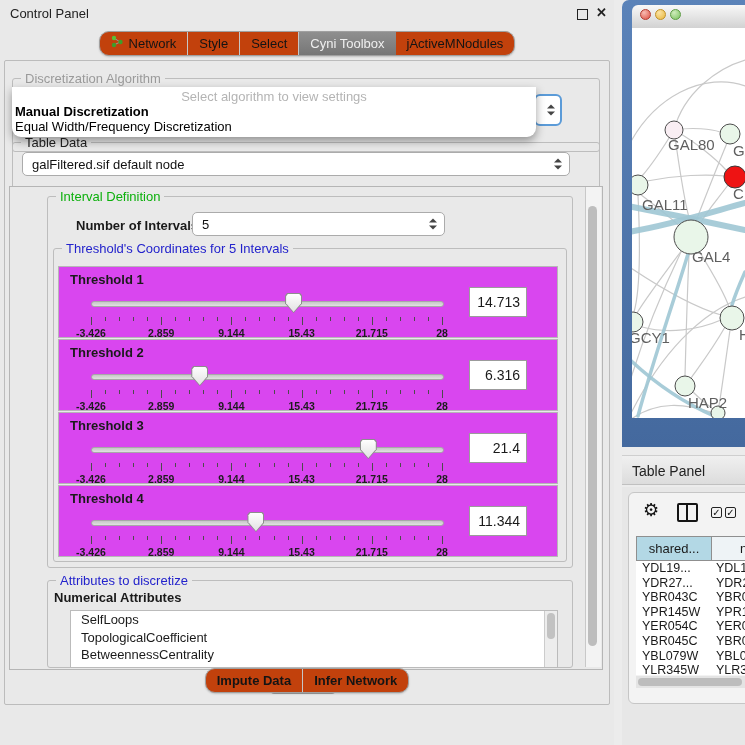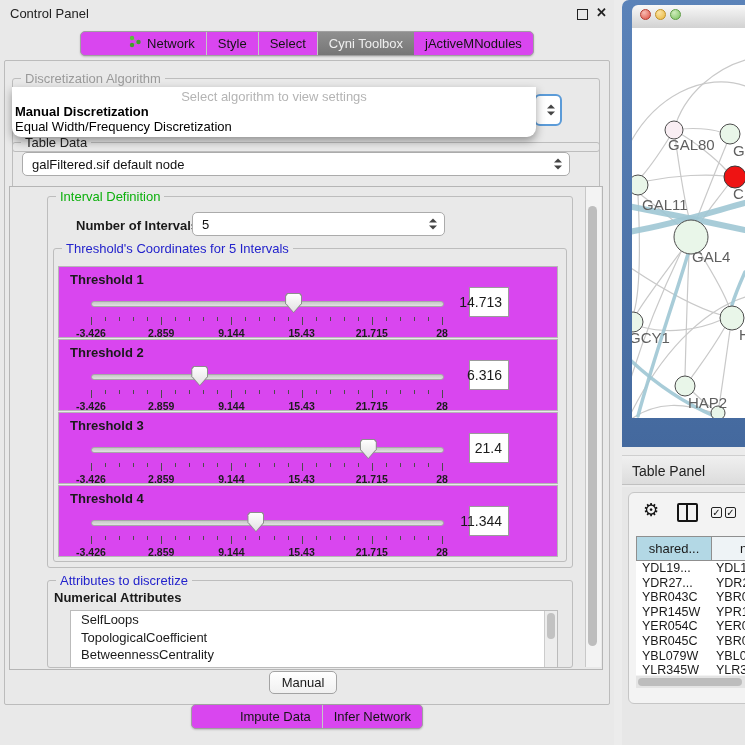--- a/index.html
+++ b/index.html
@@ -7,22 +7,22 @@
           font-family:"Liberation Sans",sans-serif;color:#1a1a1a;}
   .abs{position:absolute;}
 
   
   .cp{position:absolute;left:0;top:0;width:614px;height:745px;background:#e9e9e9;}
   .cp-title{position:absolute;left:10px;top:6px;font-size:13px;color:#222;}
   .float-ico{position:absolute;left:577px;top:9px;width:9px;height:9px;border:1.5px solid #222;background:transparent;}
   .close-ico{position:absolute;left:596px;top:5px;font-size:13px;font-weight:bold;color:#222;}
 
   .seg-row{position:absolute;left:0;width:614px;display:flex;justify-content:center;}
-  .seg{display:flex;border:1px solid #a0a0a0;border-radius:5px;overflow:hidden;background:#d946ef;
-       height:23px;box-shadow:0 1px 2px rgba(0,0,0,.18);padding-left:37px;}
+  .seg{display:flex;border:1px solid #a0a0a0;border-radius:10px;overflow:hidden;background:#c2410c;
+       height:23px;box-shadow:0 1px 2px rgba(0,0,0,.18);}
   .seg .tab{padding:0 11px;font-size:13px;line-height:23px;color:#141414;display:flex;align-items:center;gap:5px;
             border-right:1px solid #c6c6c6;white-space:nowrap;}
   .seg .tab:last-child{border-right:none;}
   .seg .tab.sel{background:linear-gradient(#8f8f8f,#767676);color:#efefef;border-right:none;}
 
   .mainbox{position:absolute;left:4px;top:60px;width:604px;height:643px;border:1px solid #bcbcbc;
            border-radius:2px;background:#e9e9e9;}
 
   .group{position:absolute;border:1px solid #bdbdbd;border-radius:3px;}
   .gtitle{position:absolute;top:-8px;left:8px;background:#e9e9e9;padding:0 4px;font-size:13px;white-space:nowrap;}
@@ -58,21 +58,21 @@
          border:1px solid #a8a8a8;border-radius:3px;}
   .thumb{position:absolute;top:0;width:17px;height:20px;z-index:3;
          clip-path:polygon(12% 0%,88% 0%,100% 12%,100% 52%,50% 100%,0% 52%,0% 12%);background:#8d8d8d;}
   .thumb .in{position:absolute;left:1px;top:1px;width:15px;height:18px;
          clip-path:polygon(12% 0%,88% 0%,100% 12%,100% 52%,50% 100%,0% 52%,0% 12%);
          background:linear-gradient(#fefefe,#e2e2e2);}
   .tick{position:absolute;top:24px;width:1px;background:#4c4c4c;}
   .tick.minor{height:4px;}
   .tick.major{height:8px;}
   .ticklabel{position:absolute;top:34px;font-size:10.5px;font-weight:bold;color:#1d1d1d;transform:translateX(-50%);white-space:nowrap;}
-  .vbox{position:absolute;left:410px;top:20px;width:40px;height:30px;background:#fff;border:1px solid #9b9b9b;
+  .vbox{position:absolute;left:410px;top:20px;width:58px;height:30px;background:#fff;border:1px solid #9b9b9b;
         font-size:14px;display:flex;align-items:center;justify-content:flex-end;padding-right:6px;box-sizing:border-box;}
 
   
   .attrlist{position:absolute;left:70px;top:610px;width:486px;height:56px;background:#fff;border:1px solid #bbb;overflow:hidden;}
   .attrlist .item{font-size:13px;line-height:17.5px;padding-left:10px;white-space:nowrap;}
   .alsb{position:absolute;right:0;top:0;width:12px;height:100%;background:#ededed;border-left:1px solid #ccc;}
   .alsb .th{position:absolute;left:2px;top:2px;width:8px;height:26px;border-radius:4px;background:#c2c2c2;}
 
   .btn{position:absolute;background:linear-gradient(#ffffff,#f0f0f0);border:1px solid #a3a3a3;border-radius:5px;
        font-size:13px;display:flex;align-items:center;justify-content:center;}
@@ -382,21 +382,21 @@
           <div class="item">TopologicalCoefficient</div>
           <div class="item">BetweennessCentrality</div>
         </div>
       <div class="alsb">
           <div class="th"></div>
         </div>
     </div>
 
     <div class="btn" style="left:269px;top:671px;width:66px;height:21px;">Manual</div>
 
-    <div class="seg-row" style="top:704px;">
+    <div class="seg-row" style="top:668px;font-weight:bold;">
       <div class="seg" id="bottomTabs">
           <div class="tab">
             <span>Impute Data</span>
           </div>
           <div class="tab">
             <span>Infer Network</span>
           </div>
         </div>
     </div>
   </div>

